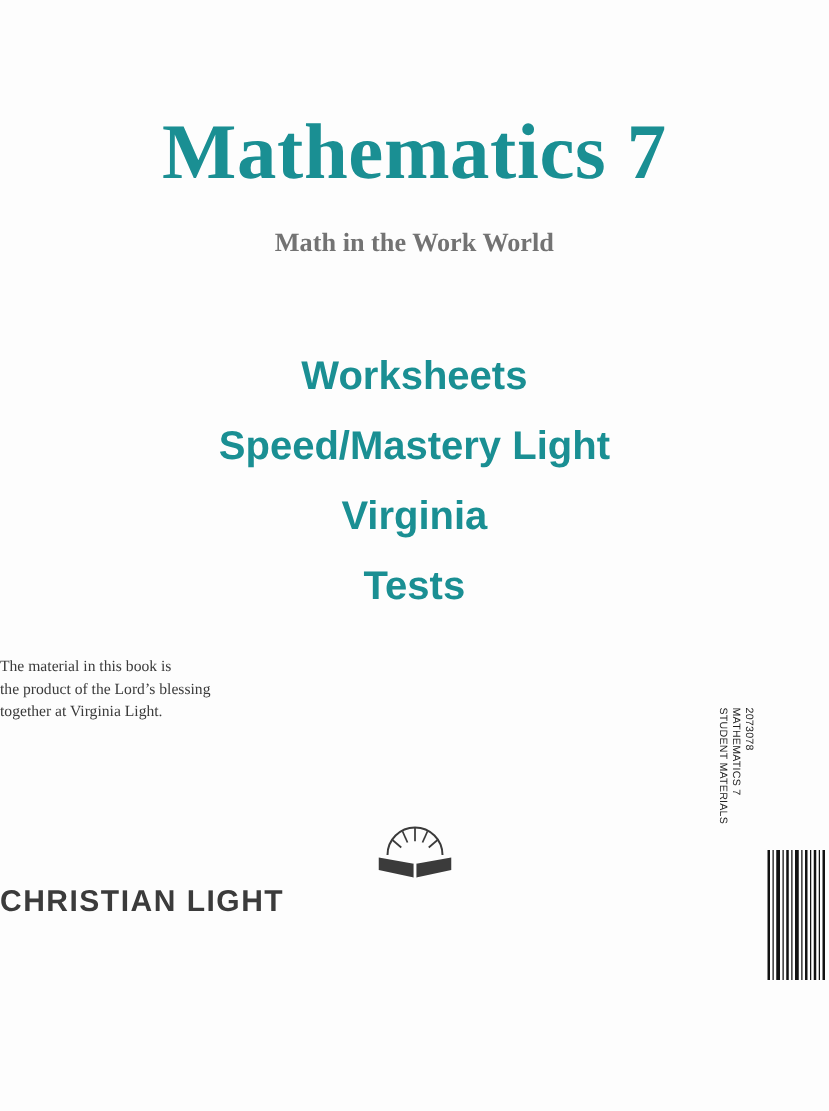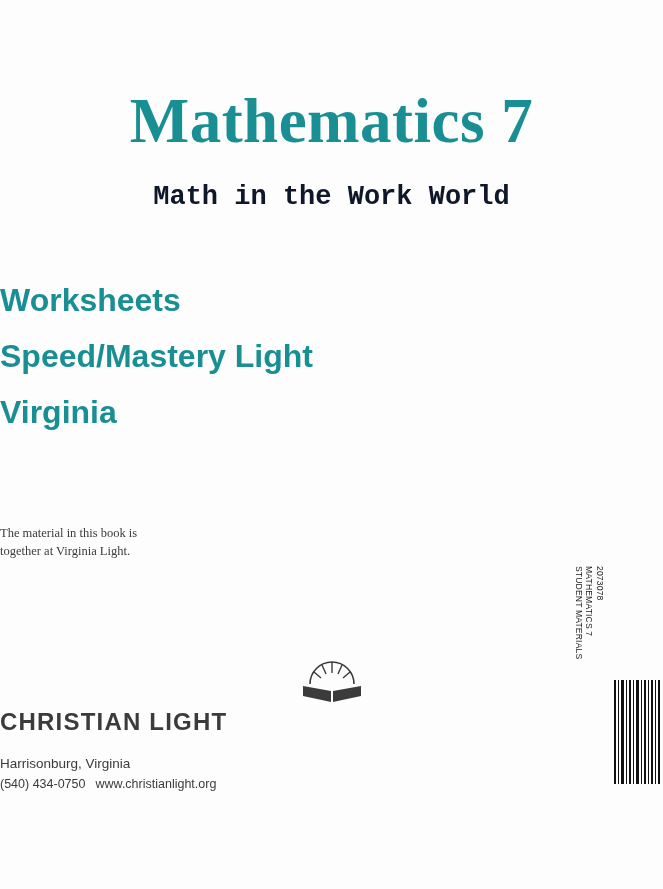--- a/index.html
+++ b/index.html
@@ -35,33 +35,33 @@
     color: #1a8f93;
     letter-spacing: 0.5px;
   }
 
   .subtitle {
     position: absolute;
     top: 182px;
     left: 0;
     width: 663px;
     text-align: center;
-    font-family: Liberation Mono, monospace;
-    font-weight: bold;
-    font-size: 27px;
-    color: #0f172a;
+    font-family: Liberation Serif, serif;
+    font-weight: bold;
+    font-size: 21px;
+    color: #737373;
     letter-spacing: 0px;
   }
 
   .contents {
     position: absolute;
     top: 272px;
     left: 0;
     width: 663px;
-    text-align: left;
+    text-align: center;
     color: #1a8f93;
     font-family: "Liberation Sans", sans-serif;
     font-weight: bold;
   }
   .contents .item {
     font-size: 32px;
     line-height: 56px;
     letter-spacing: 0px;
   }
 
@@ -156,48 +156,44 @@
 <div class="page">
 
   <div class="title">Mathematics 7</div>
 
   <div class="subtitle">Math in the Work World</div>
 
   <div class="contents">
     <div class="item">Worksheets</div>
     <div class="item">Speed/Mastery Light</div>
     <div class="item">Virginia</div>
+    <div class="item">Tests</div>
   </div>
 
   <div class="blurb">
     <div>The material in this book is</div>
+    <div>the product of the Lord’s blessing</div>
     <div>together at Virginia Light.</div>
   </div>
 
   <div class="logo-block">
     <svg class="logo-mark" viewBox="0 0 70 44">
       <g fill="none" stroke="#3b3b3b" stroke-width="1.4">
         <line x1="35" y1="2" x2="35" y2="13"></line>
         <line x1="25" y1="5" x2="29" y2="14"></line>
         <line x1="45" y1="5" x2="41" y2="14"></line>
         <line x1="17" y1="12" x2="24" y2="18"></line>
         <line x1="53" y1="12" x2="46" y2="18"></line>
         <path d="M13 24 A22 22 0 0 1 57 24" stroke-width="1.6"></path>
       </g>
       <path d="M6 26 L34 31 L34 42 L6 36 Z" fill="#3b3b3b"></path>
       <path d="M64 26 L36 31 L36 42 L64 36 Z" fill="#3b3b3b"></path>
       <path d="M34 31 L36 31 L36 42 L34 42 Z" fill="#ffffff"></path>
     </svg>
     <div class="logo-name">CHRISTIAN LIGHT</div>
-    <div class="address">
-      <div class="line1">Harrisonburg, Virginia</div>
-      <div class="line2">
-        <span>(540) 434-0750</span><span class="web">www.christianlight.org</span>
-      </div>
-    </div>
   </div>
 
   <div class="barcode-wrap">
     <div class="barcode-text">
       <div>2073078</div>
       <div>MATHEMATICS 7</div>
       <div>STUDENT MATERIALS</div>
     </div>
     <svg class="barcode" viewBox="0 0 48 104" preserveAspectRatio="none">
       <g fill="#111111">

